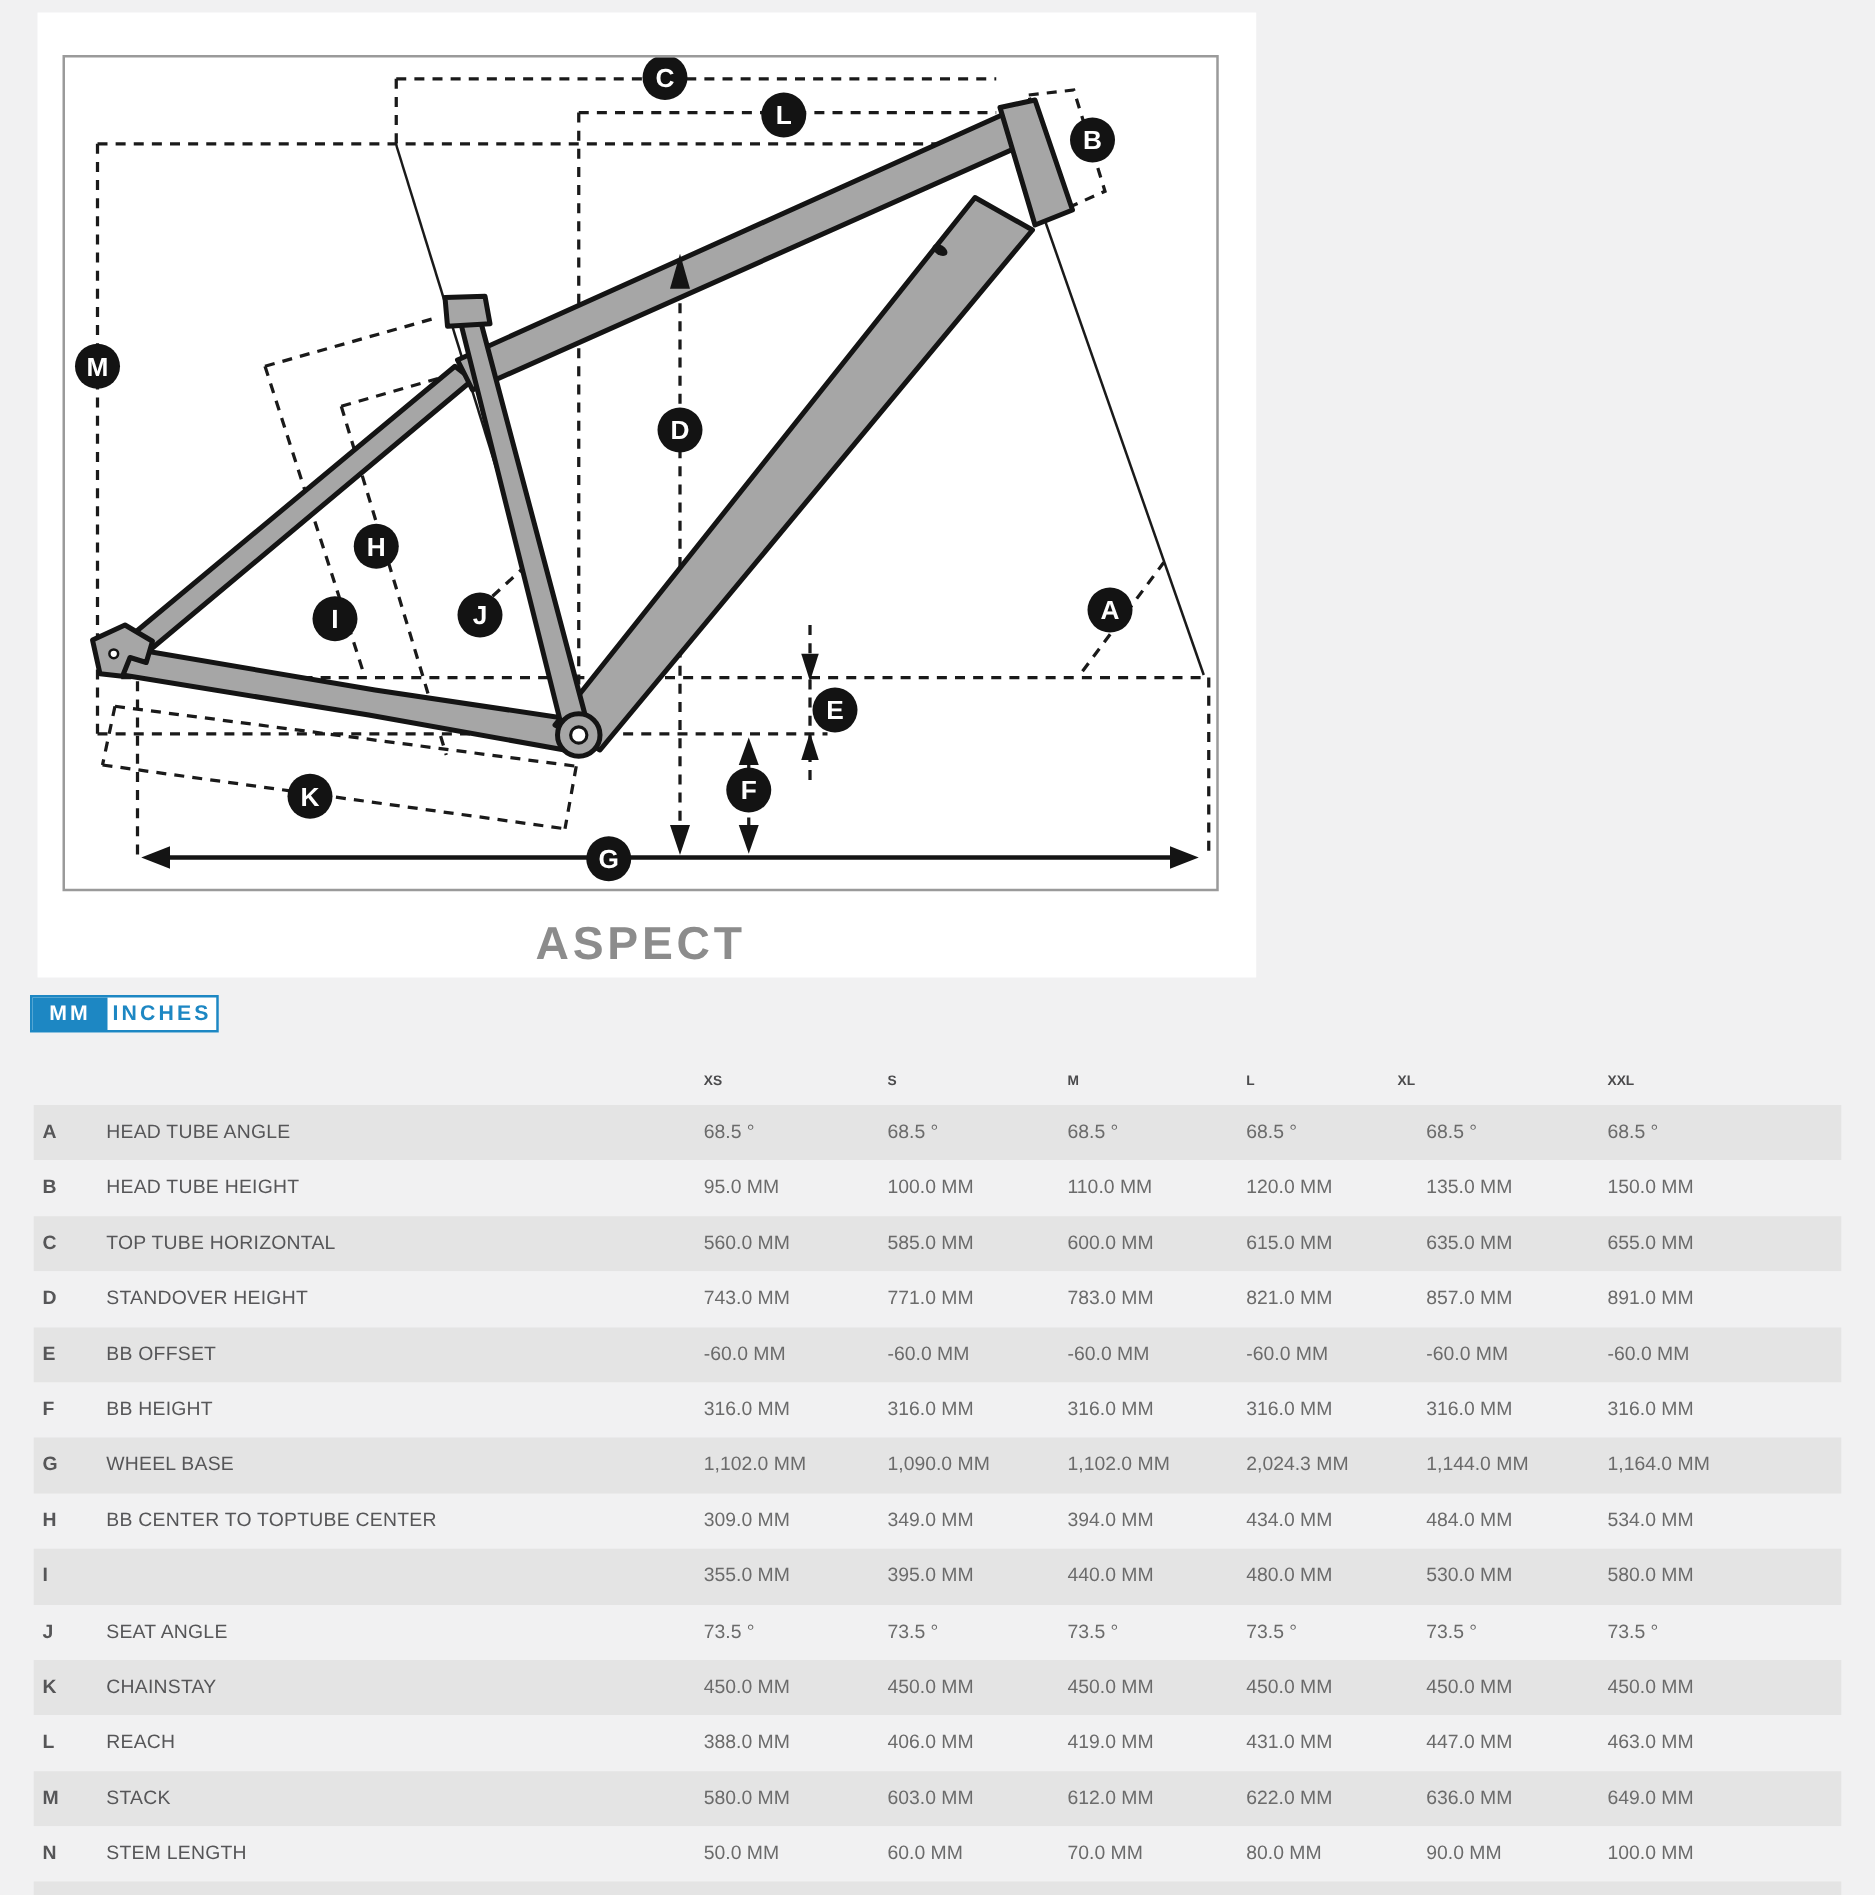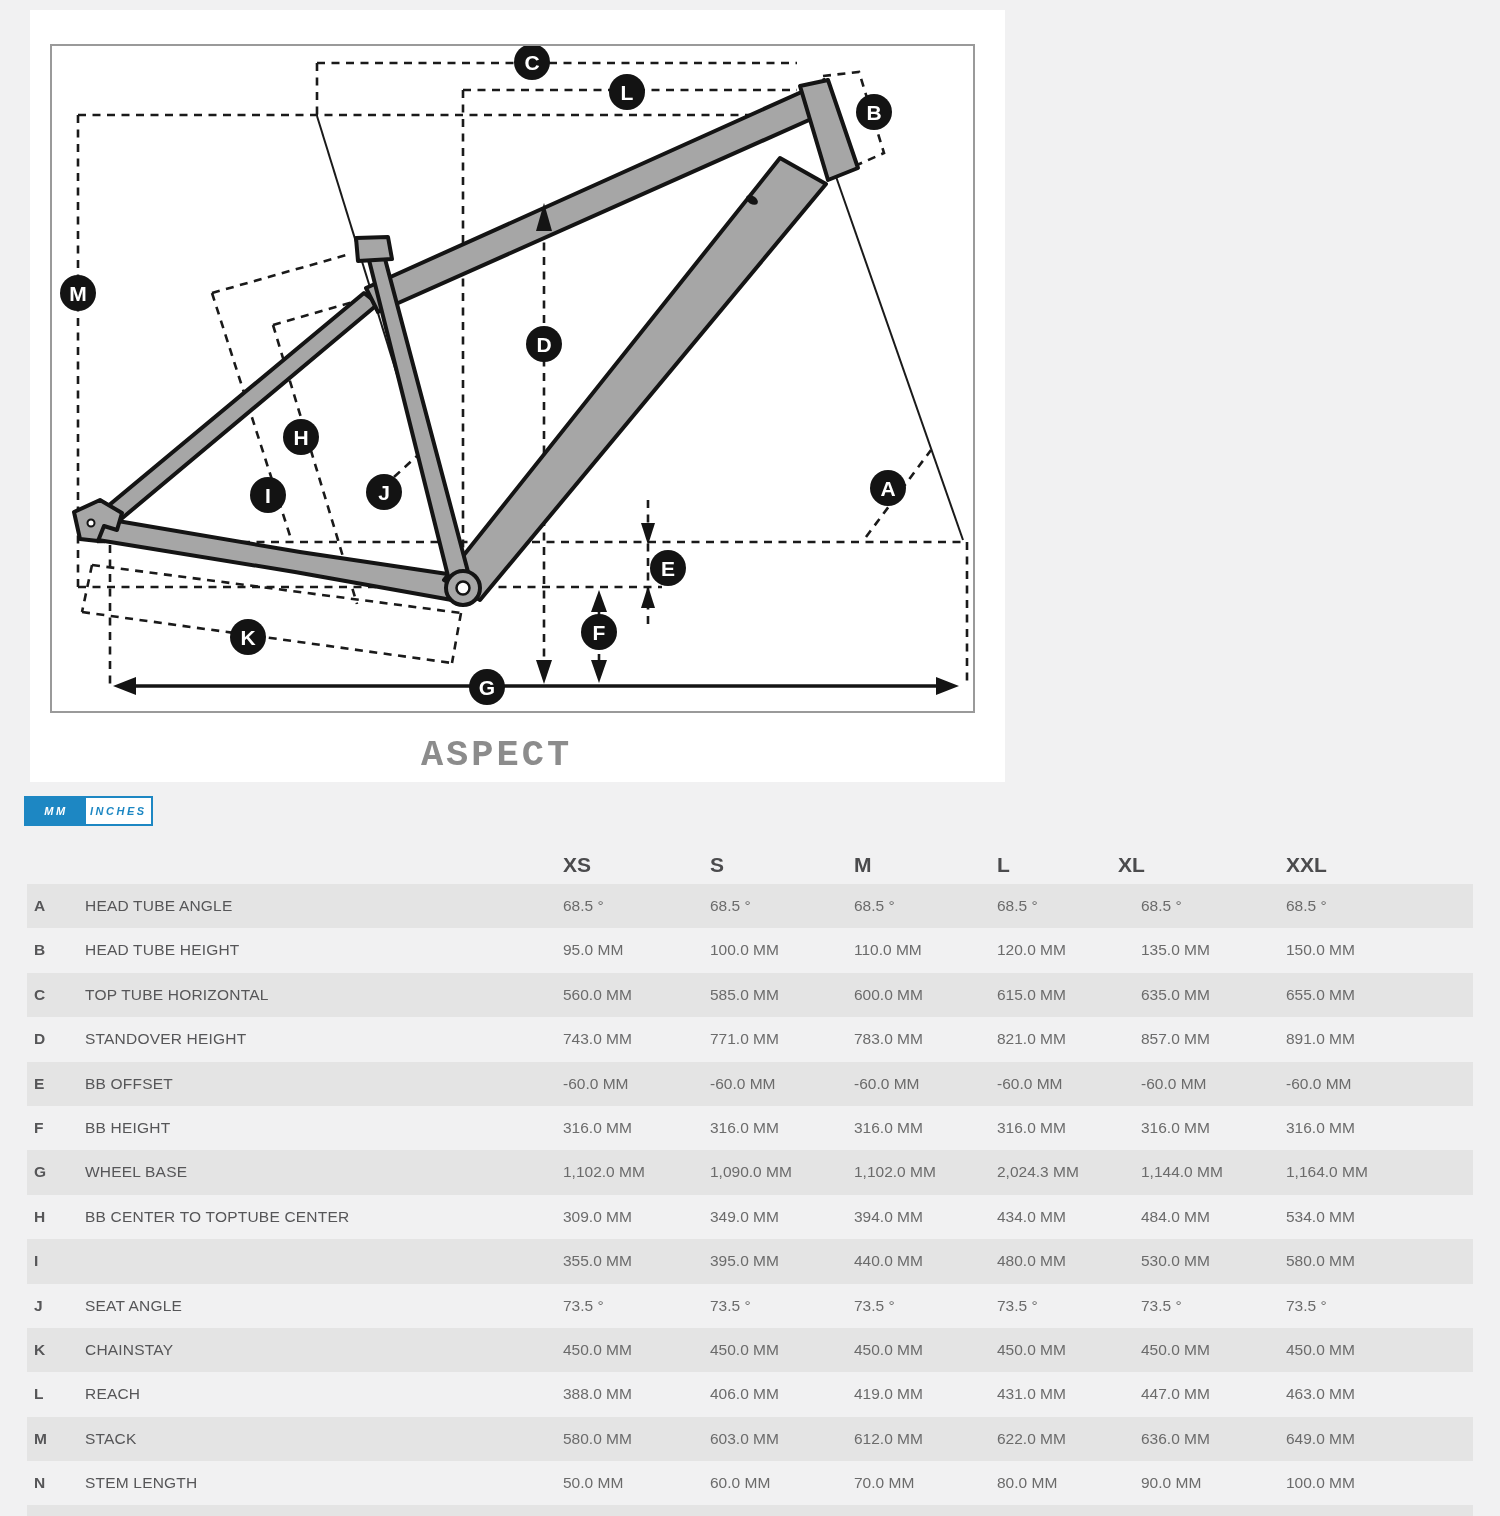--- a/index.html
+++ b/index.html
@@ -6,32 +6,32 @@
   body{
     width:1500px;height:1516px;position:relative;overflow:hidden;
     background:#f1f1f2;
     font-family:"Liberation Sans", sans-serif;
   }
   
   .diagram-panel{position:absolute;left:30px;top:10px;width:975px;height:772px;background:#ffffff;}
   .frame-box{position:absolute;left:20px;top:34px;width:921px;height:665px;border:2px solid #9a9a9a;background:#fff;}
   .frame-box svg{display:block;}
   .caption{
-    position:absolute;left:4px;top:724px;width:925px;text-align:center;
-    font-size:37px;font-weight:600;letter-spacing:3px;color:#8c8c8c;font-family:Liberation Mono, monospace;
+    position:absolute;left:20px;top:724px;width:925px;text-align:center;
+    font-size:37px;font-weight:600;letter-spacing:3px;color:#8c8c8c;
   }
   
   .toggle{position:absolute;left:24px;top:796px;height:30px;display:flex;border:2px solid #1d87c3;background:#fff;box-sizing:border-box;}
-  .toggle .seg{font-size:11px;font-weight:bold;letter-spacing:2.5px;line-height:26px;cursor:pointer;font-style:italic;}
+  .toggle .seg{font-size:17px;font-weight:bold;letter-spacing:2.5px;line-height:26px;cursor:pointer;}
   .toggle .seg.mm{background:#1d87c3;color:#ffffff;width:60px;text-align:center;}
   .toggle .seg.inches{color:#1d87c3;padding:0 4px;}
   
   .geo-table{position:absolute;left:0;top:846px;width:1500px;}
   .size-header{position:relative;height:38px;}
-  .size-header span{position:absolute;top:0;line-height:38px;font-size:21px;font-weight:bold;color:#4b4b4d;}
+  .size-header span{position:absolute;top:0;line-height:38px;font-size:11px;font-weight:bold;color:#4b4b4d;}
   .t-row{position:relative;height:44.4px;margin:0 27px;width:1446px;}
   .t-row.dark{background:#e4e4e4;}
   .t-row.light{background:#f1f1f2;}
   .t-row span{position:absolute;top:0;line-height:44.4px;font-size:15.5px;white-space:nowrap;}
   .t-letter{left:7px;font-weight:bold;color:#565658;}
   .t-label{left:58px;font-weight:normal;color:#565658;letter-spacing:0.2px;}
   .t-val{color:#6b6b6b;}
   
   .v0{left:536px}.v1{left:683px}.v2{left:827px}.v3{left:970px}.v4{left:1114px}.v5{left:1259px}
   

